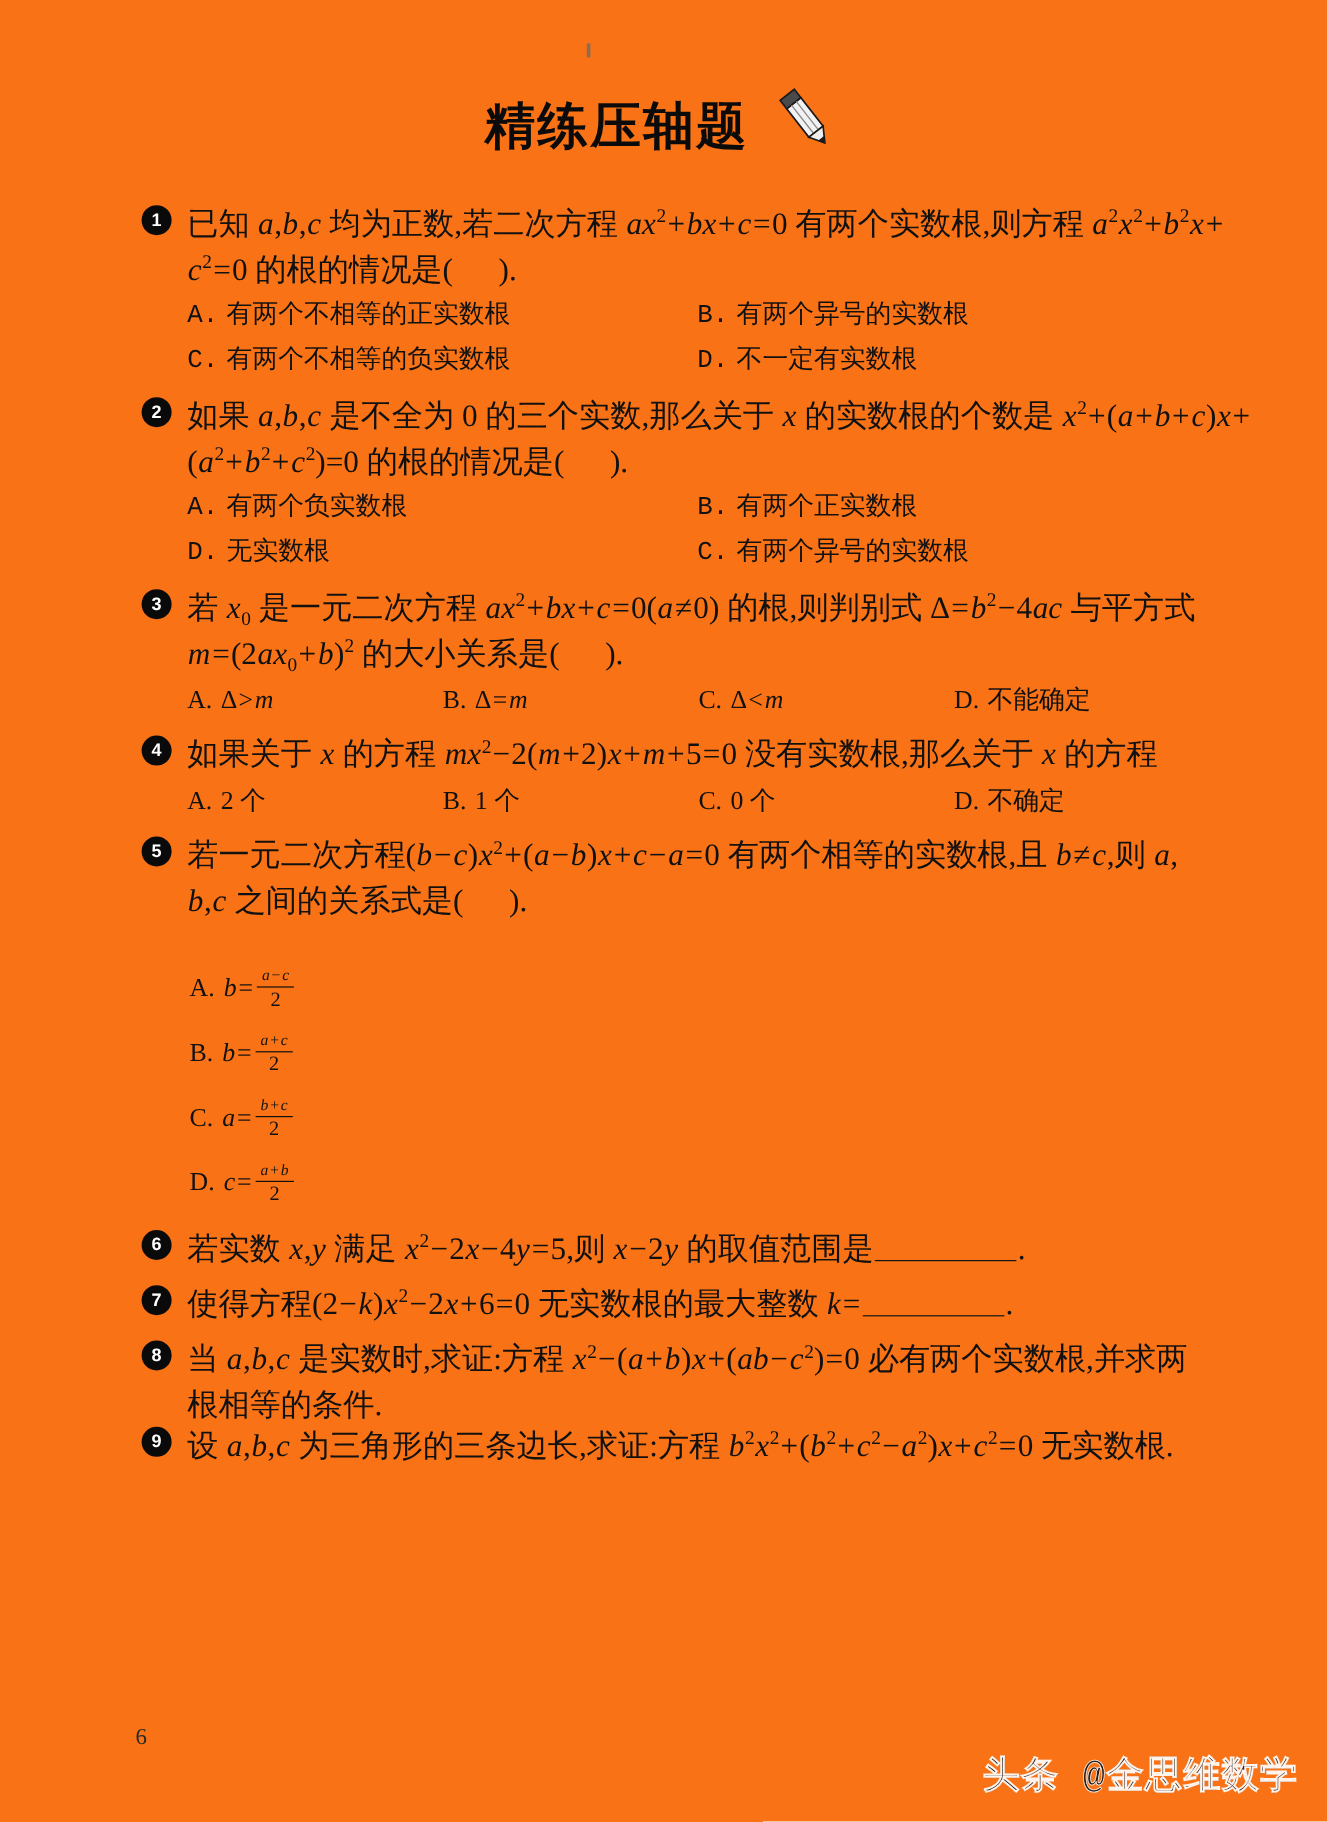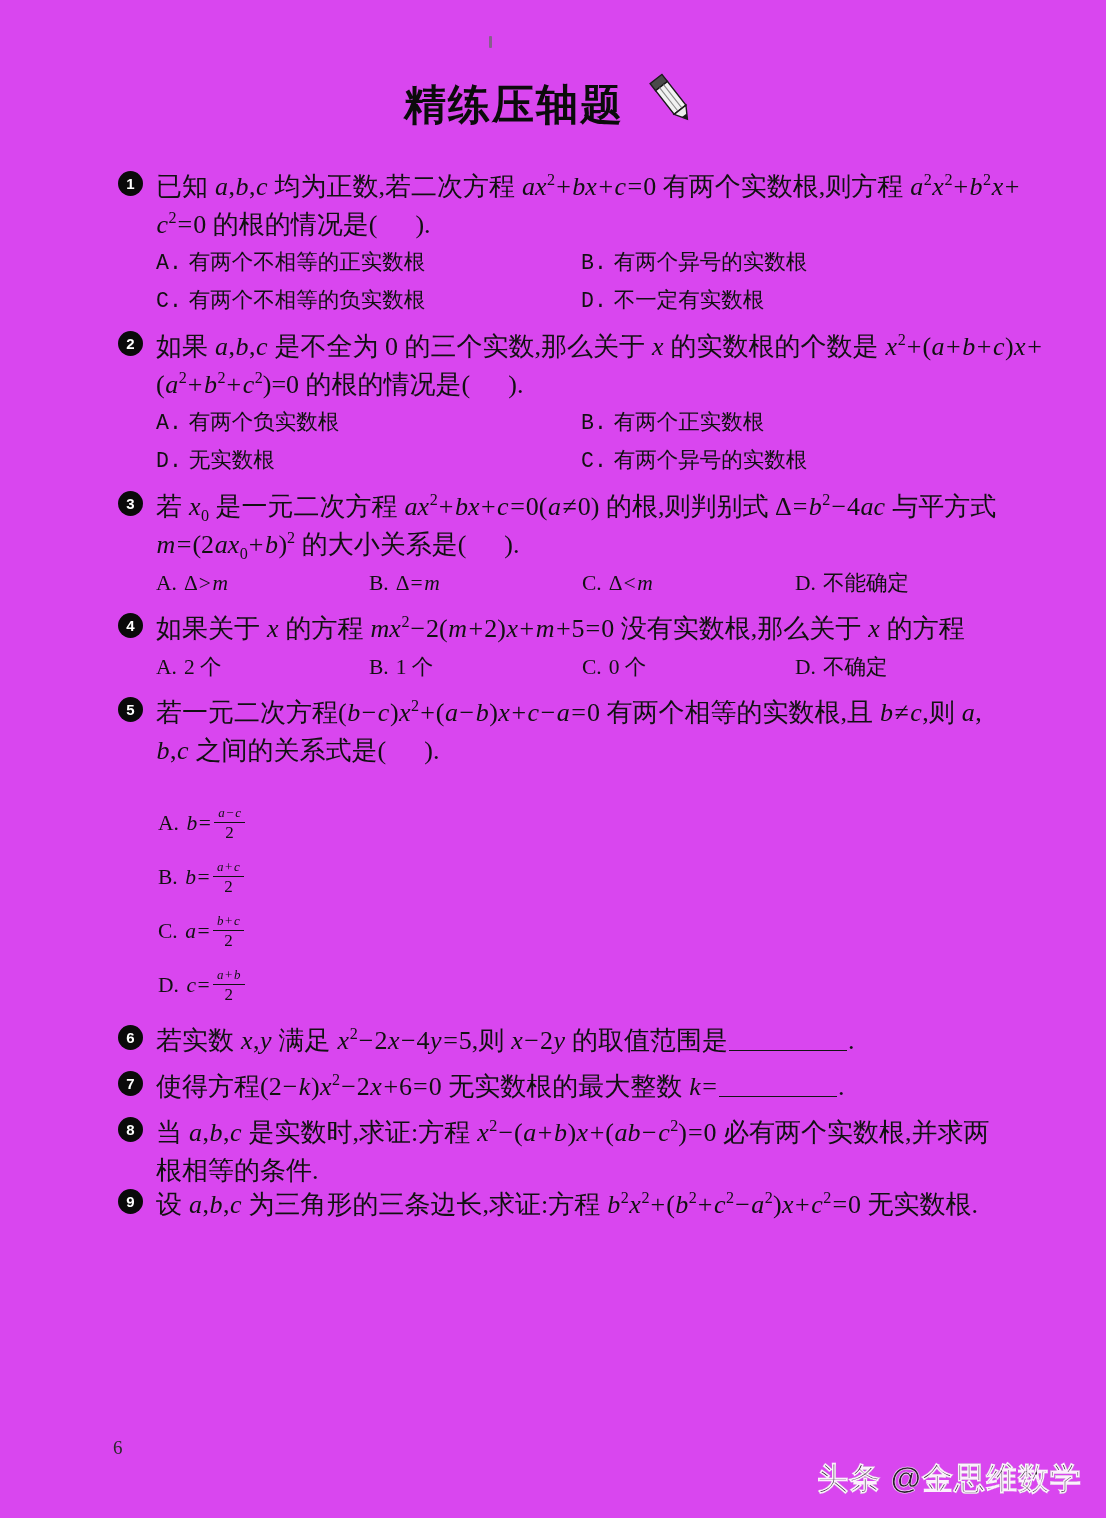--- a/index.html
+++ b/index.html
@@ -12,21 +12,21 @@
     height: 1518px;
     position: relative;
     font-family: "Liberation Serif", "DejaVu Serif", serif;
     color: #111111;
     overflow: hidden;
   }
 
   .page {
     position: absolute;
     inset: 0;
-    background: #d946ef;
+    background: #f97316;
     padding-left: 24px;
   }
 
   
   .speck {
     position: absolute;
     left: 489px;
     top: 36px;
     width: 3px;
     height: 12px;
@@ -179,21 +179,21 @@
     left: 113px;
     top: 1437px;
     font-size: 19px;
     font-family: "Liberation Serif", "DejaVu Serif", serif;
     color: #2a2a2a;
   }
   .watermark {
     position: absolute;
     right: 24px;
     top: 1458px;
-    font-family: Liberation Sans, sans-serif;
+    font-family: Liberation Mono, monospace;
     font-size: 31px;
     font-weight: bold;
     color: #1b1b1b;
     letter-spacing: 1px;
     opacity: .92;
     -webkit-text-stroke: 0.6px #ffffff;
   }
 </style>
 </head>
 <body>

